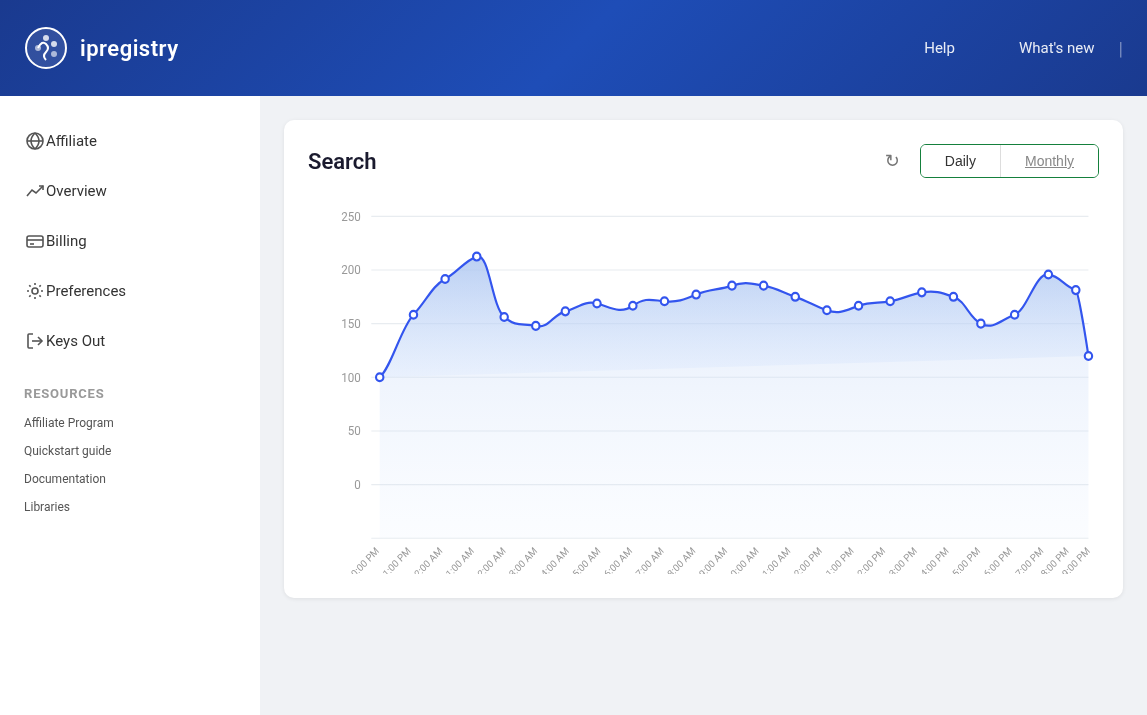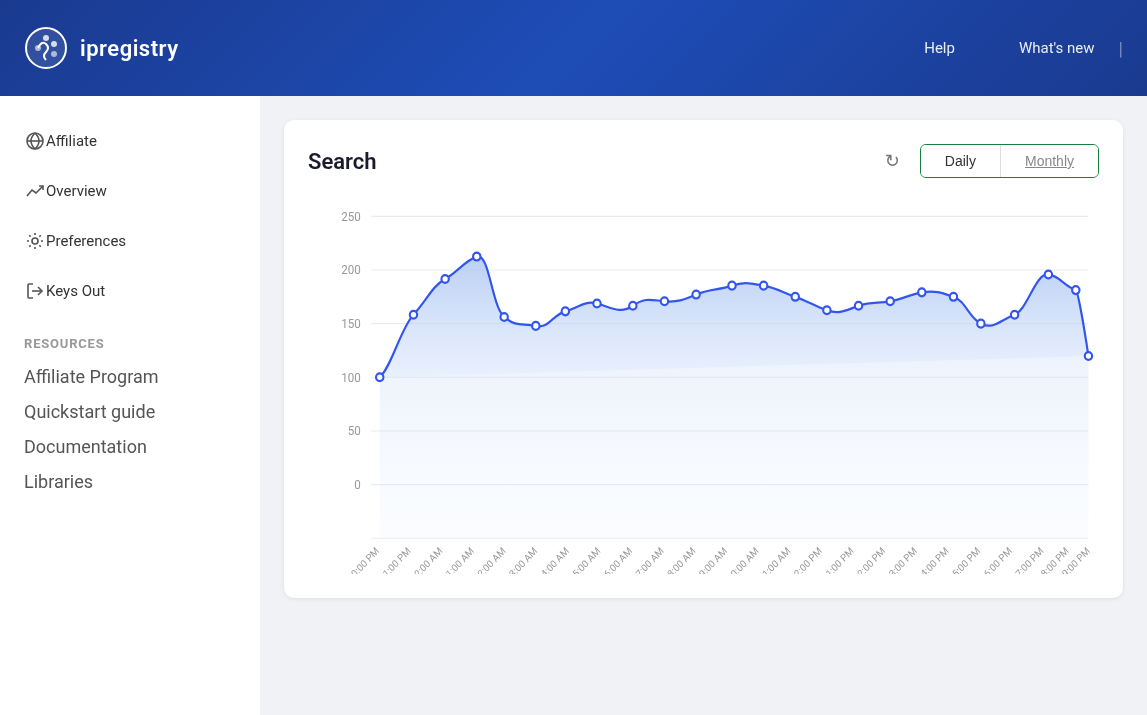--- a/index.html
+++ b/index.html
@@ -107,21 +107,21 @@
       padding: 20px 24px 8px;
       font-size: 13px;
       font-weight: 700;
       color: #999;
       letter-spacing: 0.8px;
       text-transform: uppercase;
     }
     .sidebar-link {
       display: block;
       padding: 7px 24px;
-      font-size: 18px;
+      font-size: 12px;
       color: #555;
       text-decoration: none;
       cursor: pointer;
     }
 
     
     .main {
       flex: 1;
       padding: 24px;
     }
@@ -238,20 +238,30 @@
       <span class="icon">
         <svg width="20" height="20" viewBox="0 0 20 20" fill="none" stroke="#555" stroke-width="1.6">
           <polyline points="2,15 7,9 11,12 18,5"></polyline>
           <polyline points="14,5 18,5 18,9"></polyline>
         </svg>
       </span>
       <span>Overview</span>
     </div>
 
 
+    <div class="sidebar-item">
+      <span class="icon">
+        <svg width="20" height="20" viewBox="0 0 20 20" fill="none" stroke="#555" stroke-width="1.6">
+          <rect x="2" y="5" width="16" height="11" rx="2"></rect>
+          <line x1="2" y1="9" x2="18" y2="9"></line>
+          <line x1="5" y1="13" x2="9" y2="13"></line>
+        </svg>
+      </span>
+      <span>Billing</span>
+    </div>
 
     <div class="sidebar-item">
       <span class="icon">
         <svg width="20" height="20" viewBox="0 0 20 20" fill="none" stroke="#555" stroke-width="1.6">
           <circle cx="10" cy="10" r="3"></circle>
           <path d="M10 2v2M10 16v2M2 10h2M16 10h2M4.22 4.22l1.42 1.42M14.36 14.36l1.42 1.42M4.22 15.78l1.42-1.42M14.36 5.64l1.42-1.42"></path>
         </svg>
       </span>
       <span>Preferences</span>
     </div>

